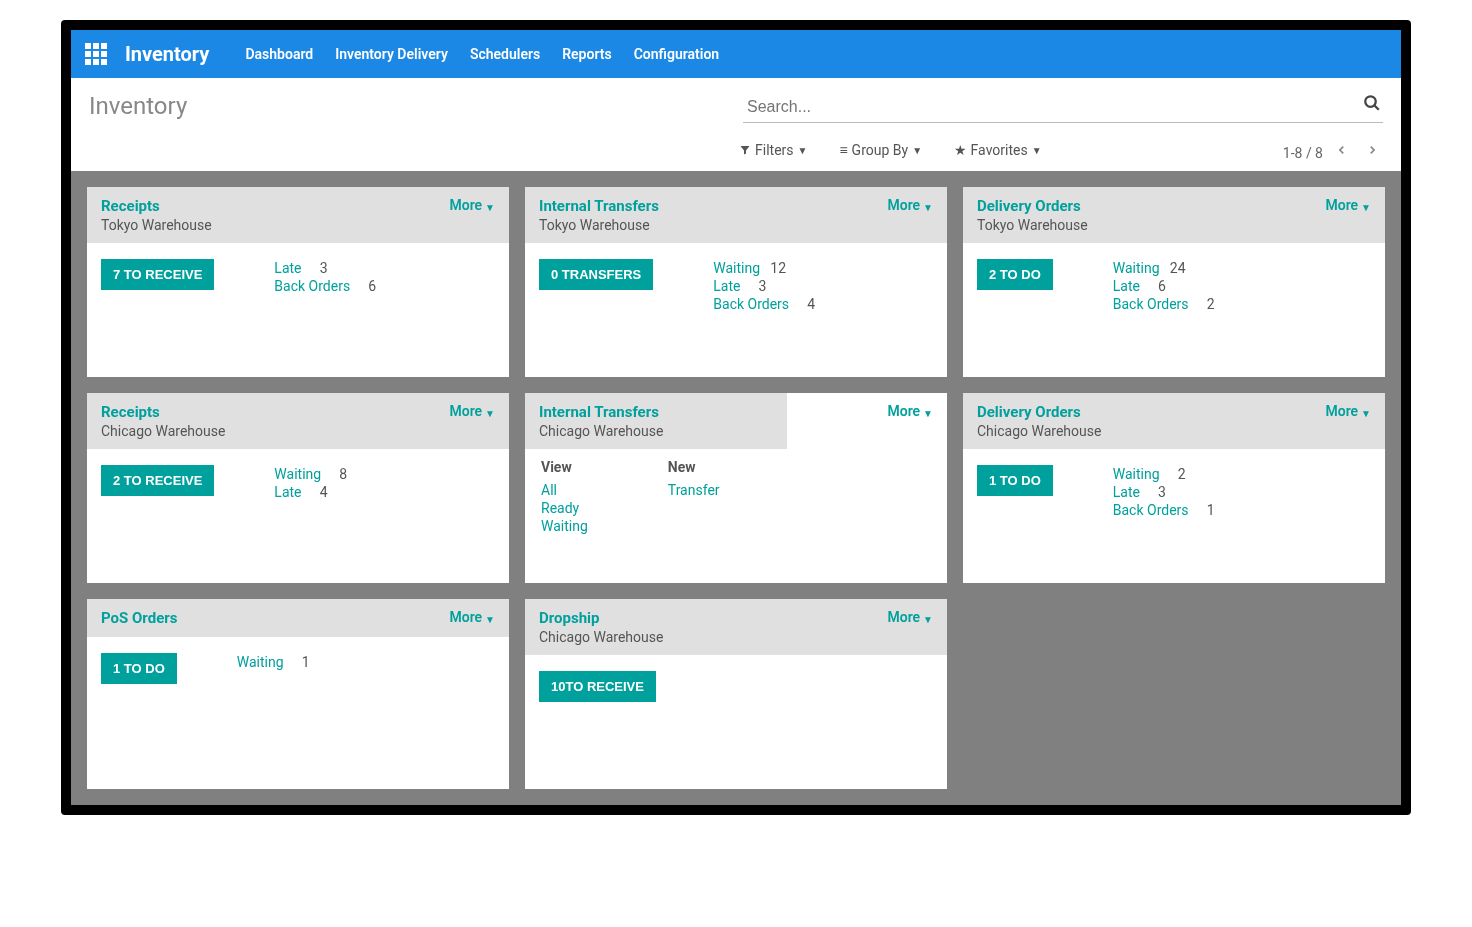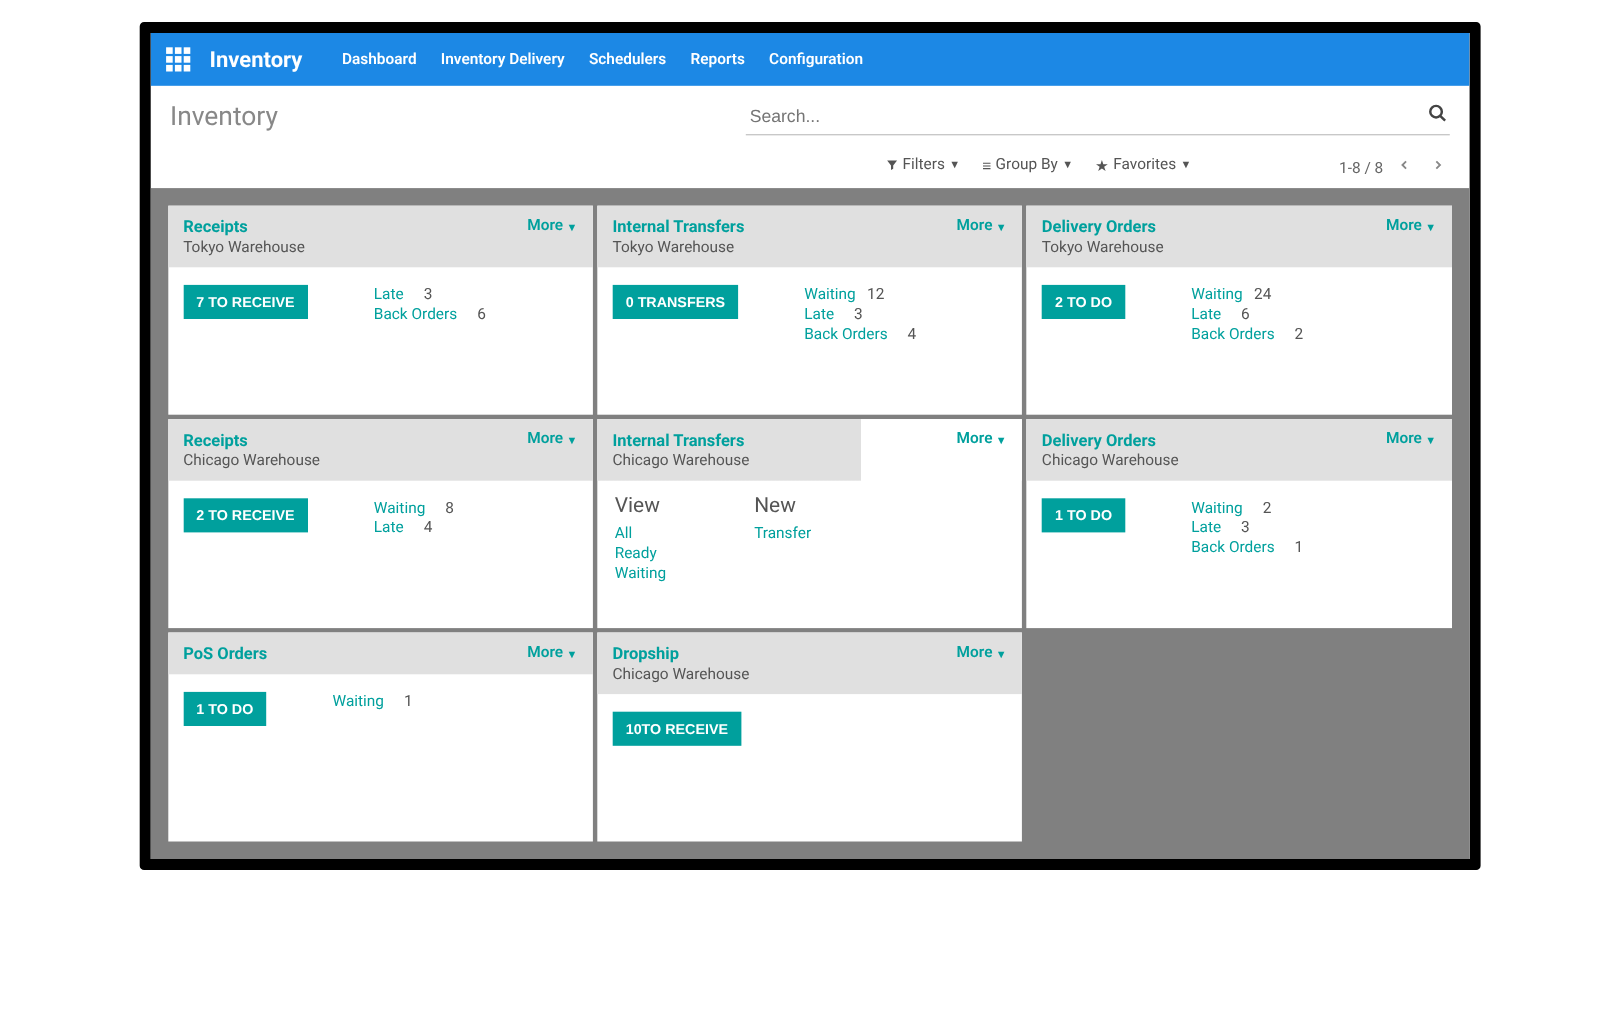--- a/index.html
+++ b/index.html
@@ -3,21 +3,21 @@
 <meta charset="utf-8">
 <style>
   * { box-sizing: border-box; margin: 0; padding: 0; }
   body {
     font-family: -apple-system, BlinkMacSystemFont, "Segoe UI", Roboto, Helvetica, Arial, sans-serif;
     background: #fff;
     color: #5a5a5a;
   }
   .frame {
     border: 10px solid #000;
-    width: 1219px;
+    width: 1350px;
     margin: 20px auto;
     background: #fff;
     border-radius: 4px;
     overflow: hidden;
   }
 
   
   .navbar {
     background: #1c88e5;
     color: #fff;
@@ -58,51 +58,51 @@
   .page-title { font-size: 24px; color:#888; font-weight:400; }
   .search-wrap { margin-left:auto; width: 640px; position:relative; }
   .search-input {
     width:100%; border:none; border-bottom:1px solid #bbb; padding:6px 28px 6px 4px;
     font-size:16px; outline:none; color:#b91c1c;
   }
   .search-icon {
     position:absolute; right:2px; top:2px; color:#555; font-size:18px; font-weight:700;
   }
   .cp-row2 { display:flex; align-items:center; margin-top:16px; font-size:14px; color:#555; }
-  .cp-row2-left { margin-left: 650px; display:flex; gap:20px; }
+  .cp-row2-left { margin-left: 650px; display:flex; gap:32px; }
   .cp-btn { cursor:pointer; display:inline-flex; align-items:center; gap:4px; }
   .caret { font-size:10px; }
   .cp-row2-right { margin-left:auto; display:flex; align-items:flex-end; gap:8px; color:#666;}
   .pager-arrow {
     width:22px; height:22px; display:inline-flex; align-items:center; justify-content:center;
     color:#888; cursor:pointer; font-weight:700;
   }
 
   
-  .kanban { background:#808080; padding:16px; display:grid; grid-template-columns: repeat(3, 1fr); gap:4px; }
+  .kanban { background:#808080; padding:16px; display:grid; grid-template-columns: repeat(3, 1fr); gap:16px; }
   .card { background:#fff; display:flex; flex-direction:column; min-height:190px; }
   .card-head { background:#e0e0e0; padding:10px 14px; display:flex; align-items:flex-start; }
   .card-head-left .type { color:#00a09d; font-weight:700; font-size:15px; cursor:pointer;}
   .card-head-left .wh { color:#555; font-size:14px; margin-top:2px;}
   .more-btn { margin-left:auto; color:#00a09d; font-weight:600; font-size:14px; cursor:pointer; display:inline-flex; align-items:flex-end; gap:3px;}
   .card-body { padding:16px 14px 14px; display:flex; gap:10px; }
   .action-btn {
     background:#00a09d; color:#fff; font-weight:700; font-size:13px;
     padding:8px 12px; border:none; cursor:pointer; white-space:nowrap;
     align-self:flex-start;
   }
   .stats { margin-left: 50px; flex:1; }
   .stat-row { display:flex; justify-content:flex-start; font-size:14px; padding:1px 0;}
   .stat-label { color:#00a09d; cursor:pointer;}
   .stat-val { color:#555; min-width:26px; text-align:right;}
 
   
   .card-body.menu { display:block; padding:10px 16px 12px;}
   .menu-cols { display:flex; gap:80px; margin-bottom:8px;}
-  .menu-col-title { font-weight:400; color:#555; margin-bottom:6px; font-size:19px;}
+  .menu-col-title { font-weight:700; color:#555; margin-bottom:6px; font-size:14px;}
   .menu-link { color:#00a09d; font-size:14px; padding:1px 0; cursor:pointer;}
   .swatches { display:flex; gap:0; margin-top:10px;}
   .sw { width:20px; height:20px; border:1px solid #ccc; cursor:pointer;}
   .settings-link { margin-left:auto; color:#00a09d; font-size:14px; cursor:pointer; }
   .menu-bottom { display:flex; align-items:flex-end; margin-top:8px;}
 
   
   .icon { display:inline-block; }
 </style>
 </head>

